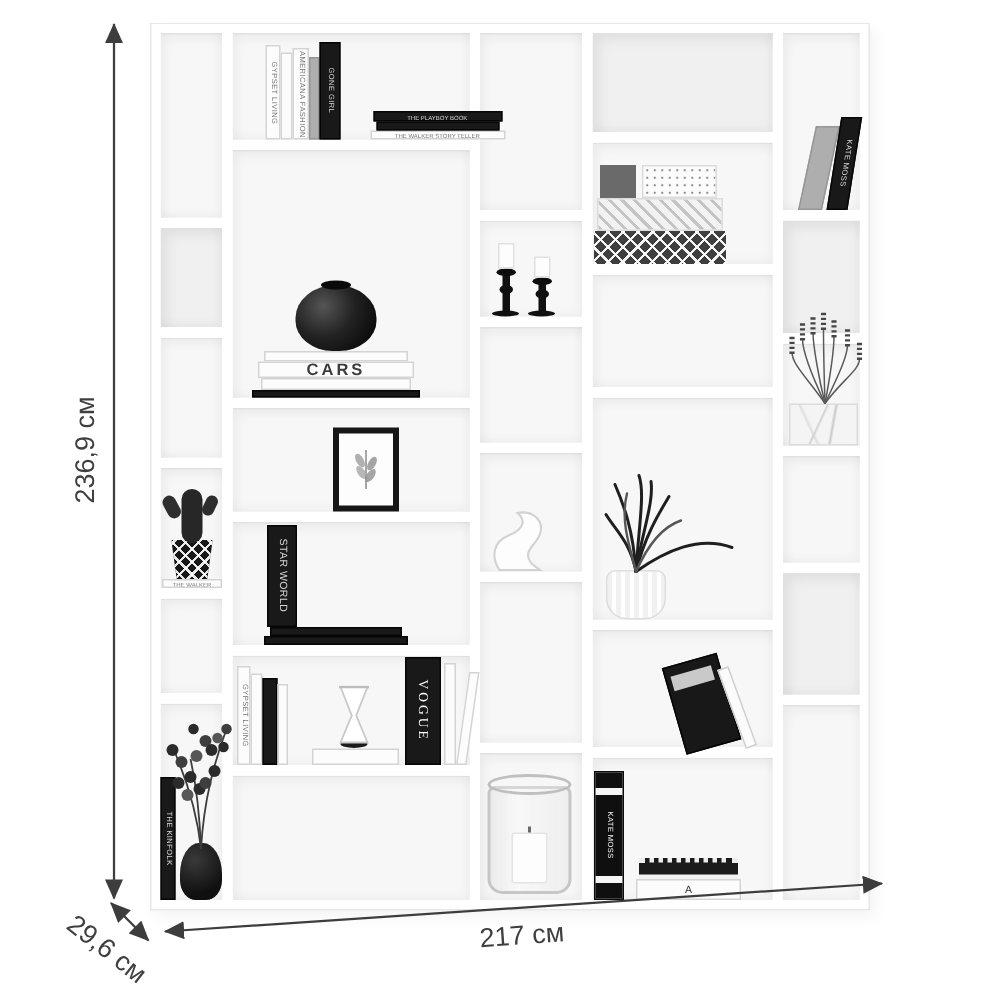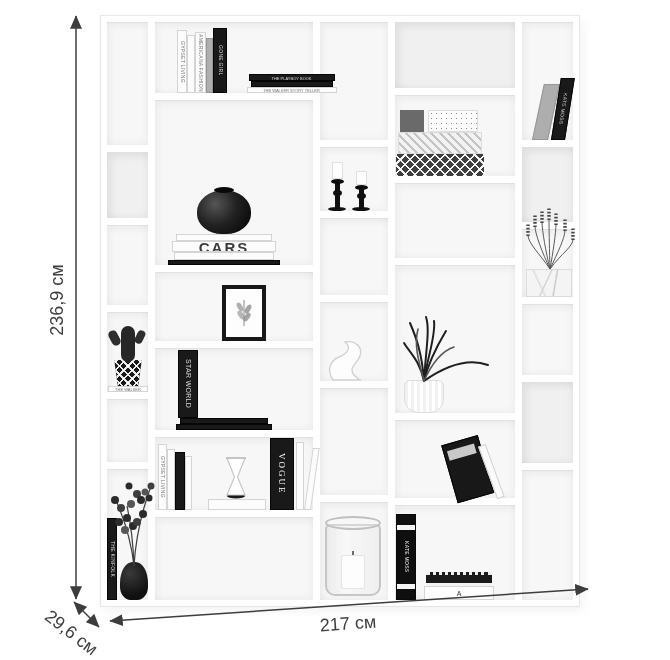--- a/index.html
+++ b/index.html
@@ -66,21 +66,21 @@
         <div class="spine cb vtext" style="left: 36px; width: 14px; height: 65px;">GONE GIRL</div>
       </div>
       <div style="position: absolute; left: 244px; bottom: 567px; width: 95px; height: 19px;">
         <div class="flat cw" style="left: 2.5px; bottom: 0px; width: 90px; height: 6px; line-height: 6px;">THE WALKER STORY TELLER</div>
         <div class="flat cb" style="left: 6.5px; bottom: 6px; width: 82px; height: 6px; line-height: 6px;"></div>
         <div class="flat cb" style="left: 4.5px; bottom: 12px; width: 86px; height: 7px; line-height: 7px;">THE PLAYBOY BOOK</div>
       </div>
       <div style="position: absolute; left: 168px; bottom: 395px; width: 112px; height: 76px;">
         <div class="flat cb" style="left: 0px; bottom: 0px; width: 112px; height: 5px;"></div>
         <div class="flat cw" style="left: 6px; bottom: 5px; width: 100px; height: 8px; font-size: 4px; line-height: 8px;"></div>
-        <div class="flat cw" style="left: 4px; bottom: 13px; width: 104px; height: 11px; font-size: 15px; line-height: 11px; letter-spacing: 2px; color: rgb(60, 60, 60); font-weight: bold;">CARS</div>
+        <div class="flat cw" style="left: 4px; bottom: 13px; width: 104px; height: 11px; font-size: 11px; line-height: 11px; letter-spacing: 2px; color: rgb(60, 60, 60); font-weight: bold;">CARS</div>
         <div class="flat cw" style="left: 8px; bottom: 24px; width: 96px; height: 7px;"></div>
         <div style="position: absolute; left: 29px; bottom: 31px; width: 54px; height: 44px; border-radius: 50% 50% 46% 46%; background: radial-gradient(circle at 34% 32%, rgb(85, 85, 85) 0%, rgb(34, 34, 34) 45%, rgb(13, 13, 13) 80%);">
           <div style="position: absolute; left: 17px; top: -3px; width: 20px; height: 6px; border-radius: 50%; background: rgb(10, 10, 10);"></div>
         </div>
       </div>
       <div style="position: absolute; left: 222px; bottom: 319px; width: 44px; height: 56px;">
         <div style="position: absolute; inset: 0px; background: rgb(23, 23, 23);"></div>
         <div style="position: absolute; inset: 4px; background: rgb(253, 253, 253);">
           <svg width="26" height="34" viewBox="0 0 26 34" style="position: absolute; left: 5px; top: 7px;">
             <path d="M13 30 C13 20 13 12 13 4" stroke="#8a8a8a" stroke-width="1" fill="none"></path>

